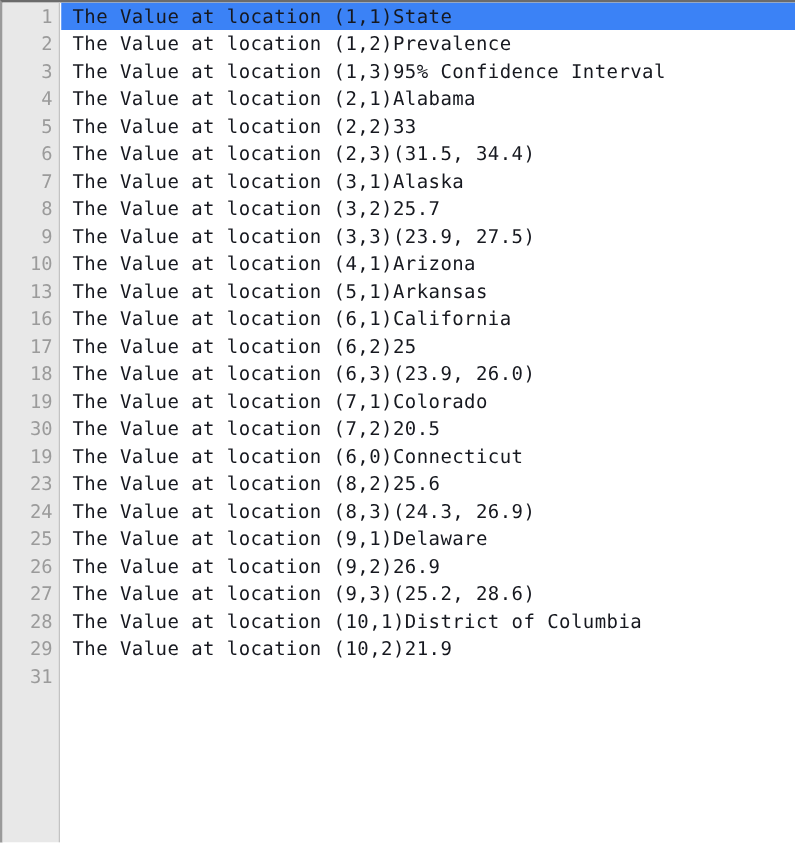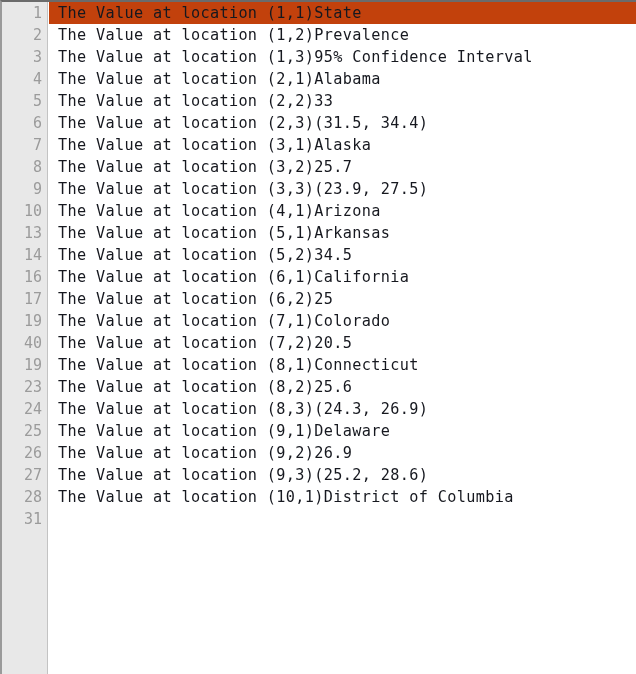--- a/index.html
+++ b/index.html
@@ -48,21 +48,21 @@
 
   .line {
     position: relative;
     height: 22px;
     line-height: 22px;
     white-space: pre;
     display: block;
   }
 
   .line.highlight .code {
-    background: #c2410c;
+    background: #3b82f6;
   }
   .line.highlight {
     background: transparent;
   }
   .line.highlight .code {
     display: block;
   }
 
   .lnum {
     position: absolute;
@@ -105,27 +105,28 @@
       <div class="line"><span class="lnum">2</span><span class="code">The Value at location (1,2)Prevalence</span></div>
       <div class="line"><span class="lnum">3</span><span class="code">The Value at location (1,3)95% Confidence Interval</span></div>
       <div class="line"><span class="lnum">4</span><span class="code">The Value at location (2,1)Alabama</span></div>
       <div class="line"><span class="lnum">5</span><span class="code">The Value at location (2,2)33</span></div>
       <div class="line"><span class="lnum">6</span><span class="code">The Value at location (2,3)(31.5, 34.4)</span></div>
       <div class="line"><span class="lnum">7</span><span class="code">The Value at location (3,1)Alaska</span></div>
       <div class="line"><span class="lnum">8</span><span class="code">The Value at location (3,2)25.7</span></div>
       <div class="line"><span class="lnum">9</span><span class="code">The Value at location (3,3)(23.9, 27.5)</span></div>
       <div class="line"><span class="lnum">10</span><span class="code">The Value at location (4,1)Arizona</span></div>
       <div class="line"><span class="lnum">13</span><span class="code">The Value at location (5,1)Arkansas</span></div>
-      <div class="line"><span class="lnum">14</span><span class="code">The Value at location (5,2)34.5</span></div>
       <div class="line"><span class="lnum">16</span><span class="code">The Value at location (6,1)California</span></div>
       <div class="line"><span class="lnum">17</span><span class="code">The Value at location (6,2)25</span></div>
+      <div class="line"><span class="lnum">18</span><span class="code">The Value at location (6,3)(23.9, 26.0)</span></div>
       <div class="line"><span class="lnum">19</span><span class="code">The Value at location (7,1)Colorado</span></div>
-      <div class="line"><span class="lnum">40</span><span class="code">The Value at location (7,2)20.5</span></div>
-      <div class="line"><span class="lnum">19</span><span class="code">The Value at location (8,1)Connecticut</span></div>
+      <div class="line"><span class="lnum">30</span><span class="code">The Value at location (7,2)20.5</span></div>
+      <div class="line"><span class="lnum">19</span><span class="code">The Value at location (6,0)Connecticut</span></div>
       <div class="line"><span class="lnum">23</span><span class="code">The Value at location (8,2)25.6</span></div>
       <div class="line"><span class="lnum">24</span><span class="code">The Value at location (8,3)(24.3, 26.9)</span></div>
       <div class="line"><span class="lnum">25</span><span class="code">The Value at location (9,1)Delaware</span></div>
       <div class="line"><span class="lnum">26</span><span class="code">The Value at location (9,2)26.9</span></div>
       <div class="line"><span class="lnum">27</span><span class="code">The Value at location (9,3)(25.2, 28.6)</span></div>
       <div class="line"><span class="lnum">28</span><span class="code">The Value at location (10,1)District of Columbia</span></div>
+      <div class="line"><span class="lnum">29</span><span class="code">The Value at location (10,2)21.9</span></div>
       <div class="line"><span class="lnum">31</span><span class="code"></span></div>
     </div>
 </div>
 
 </body></html>

